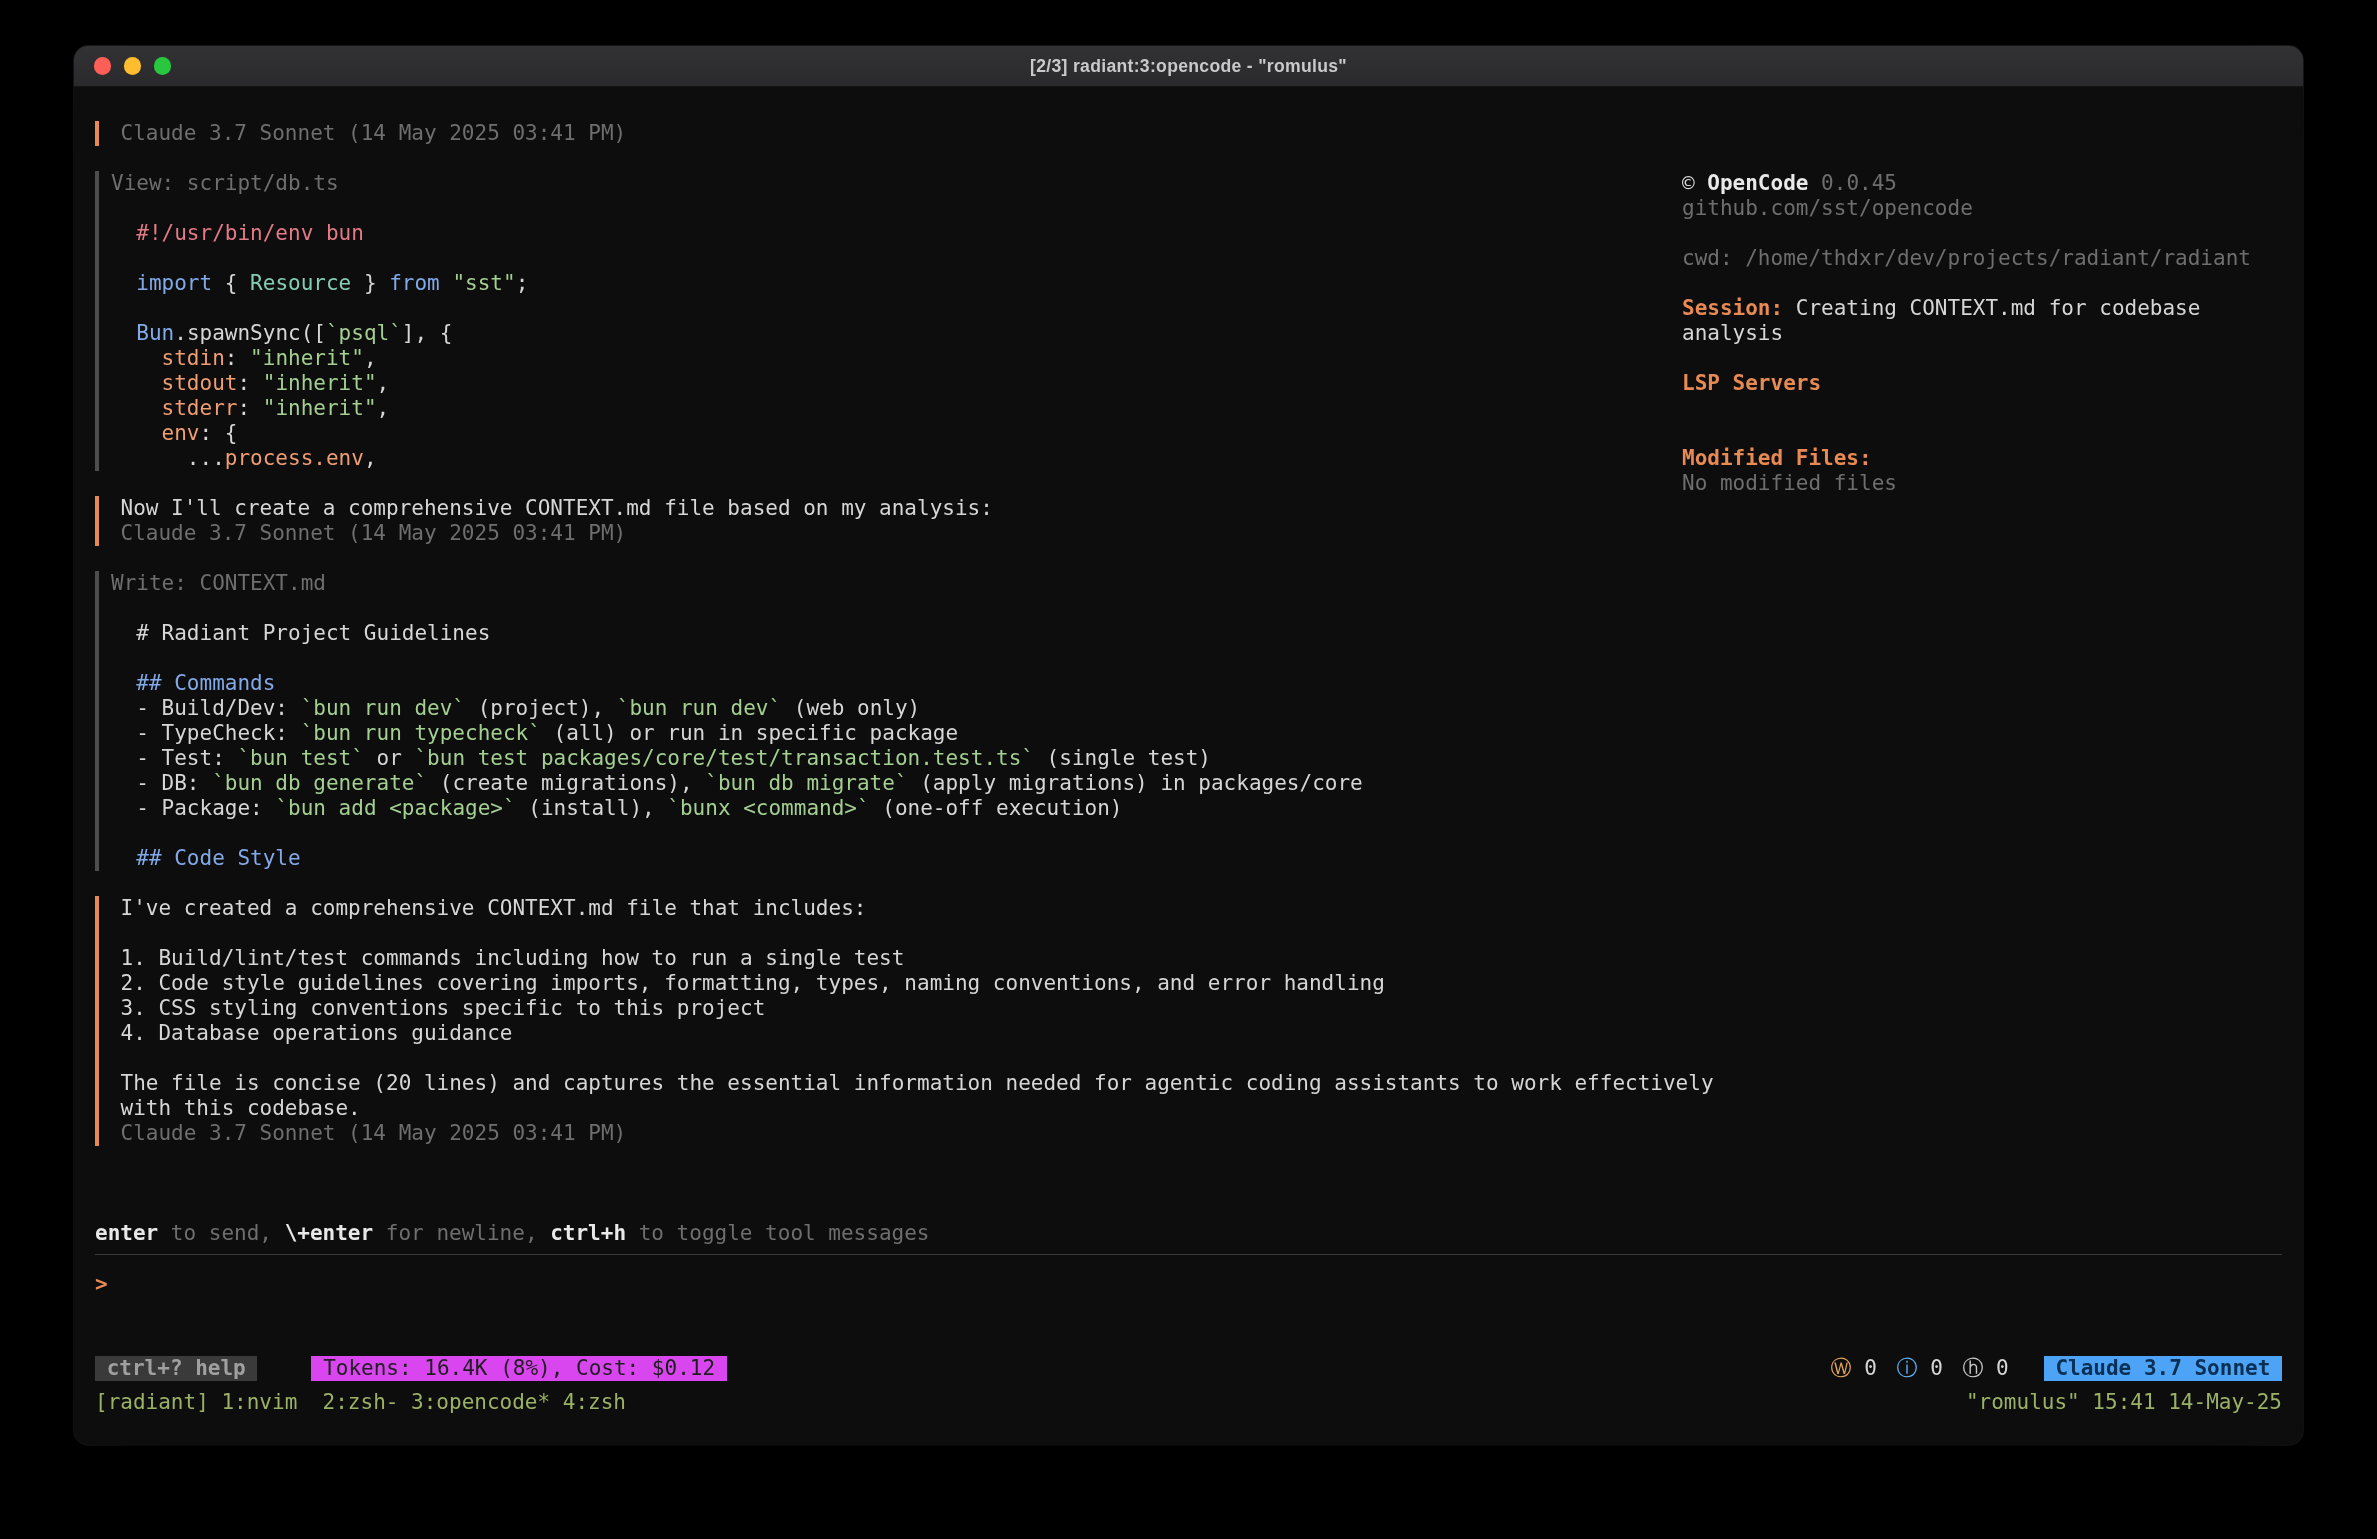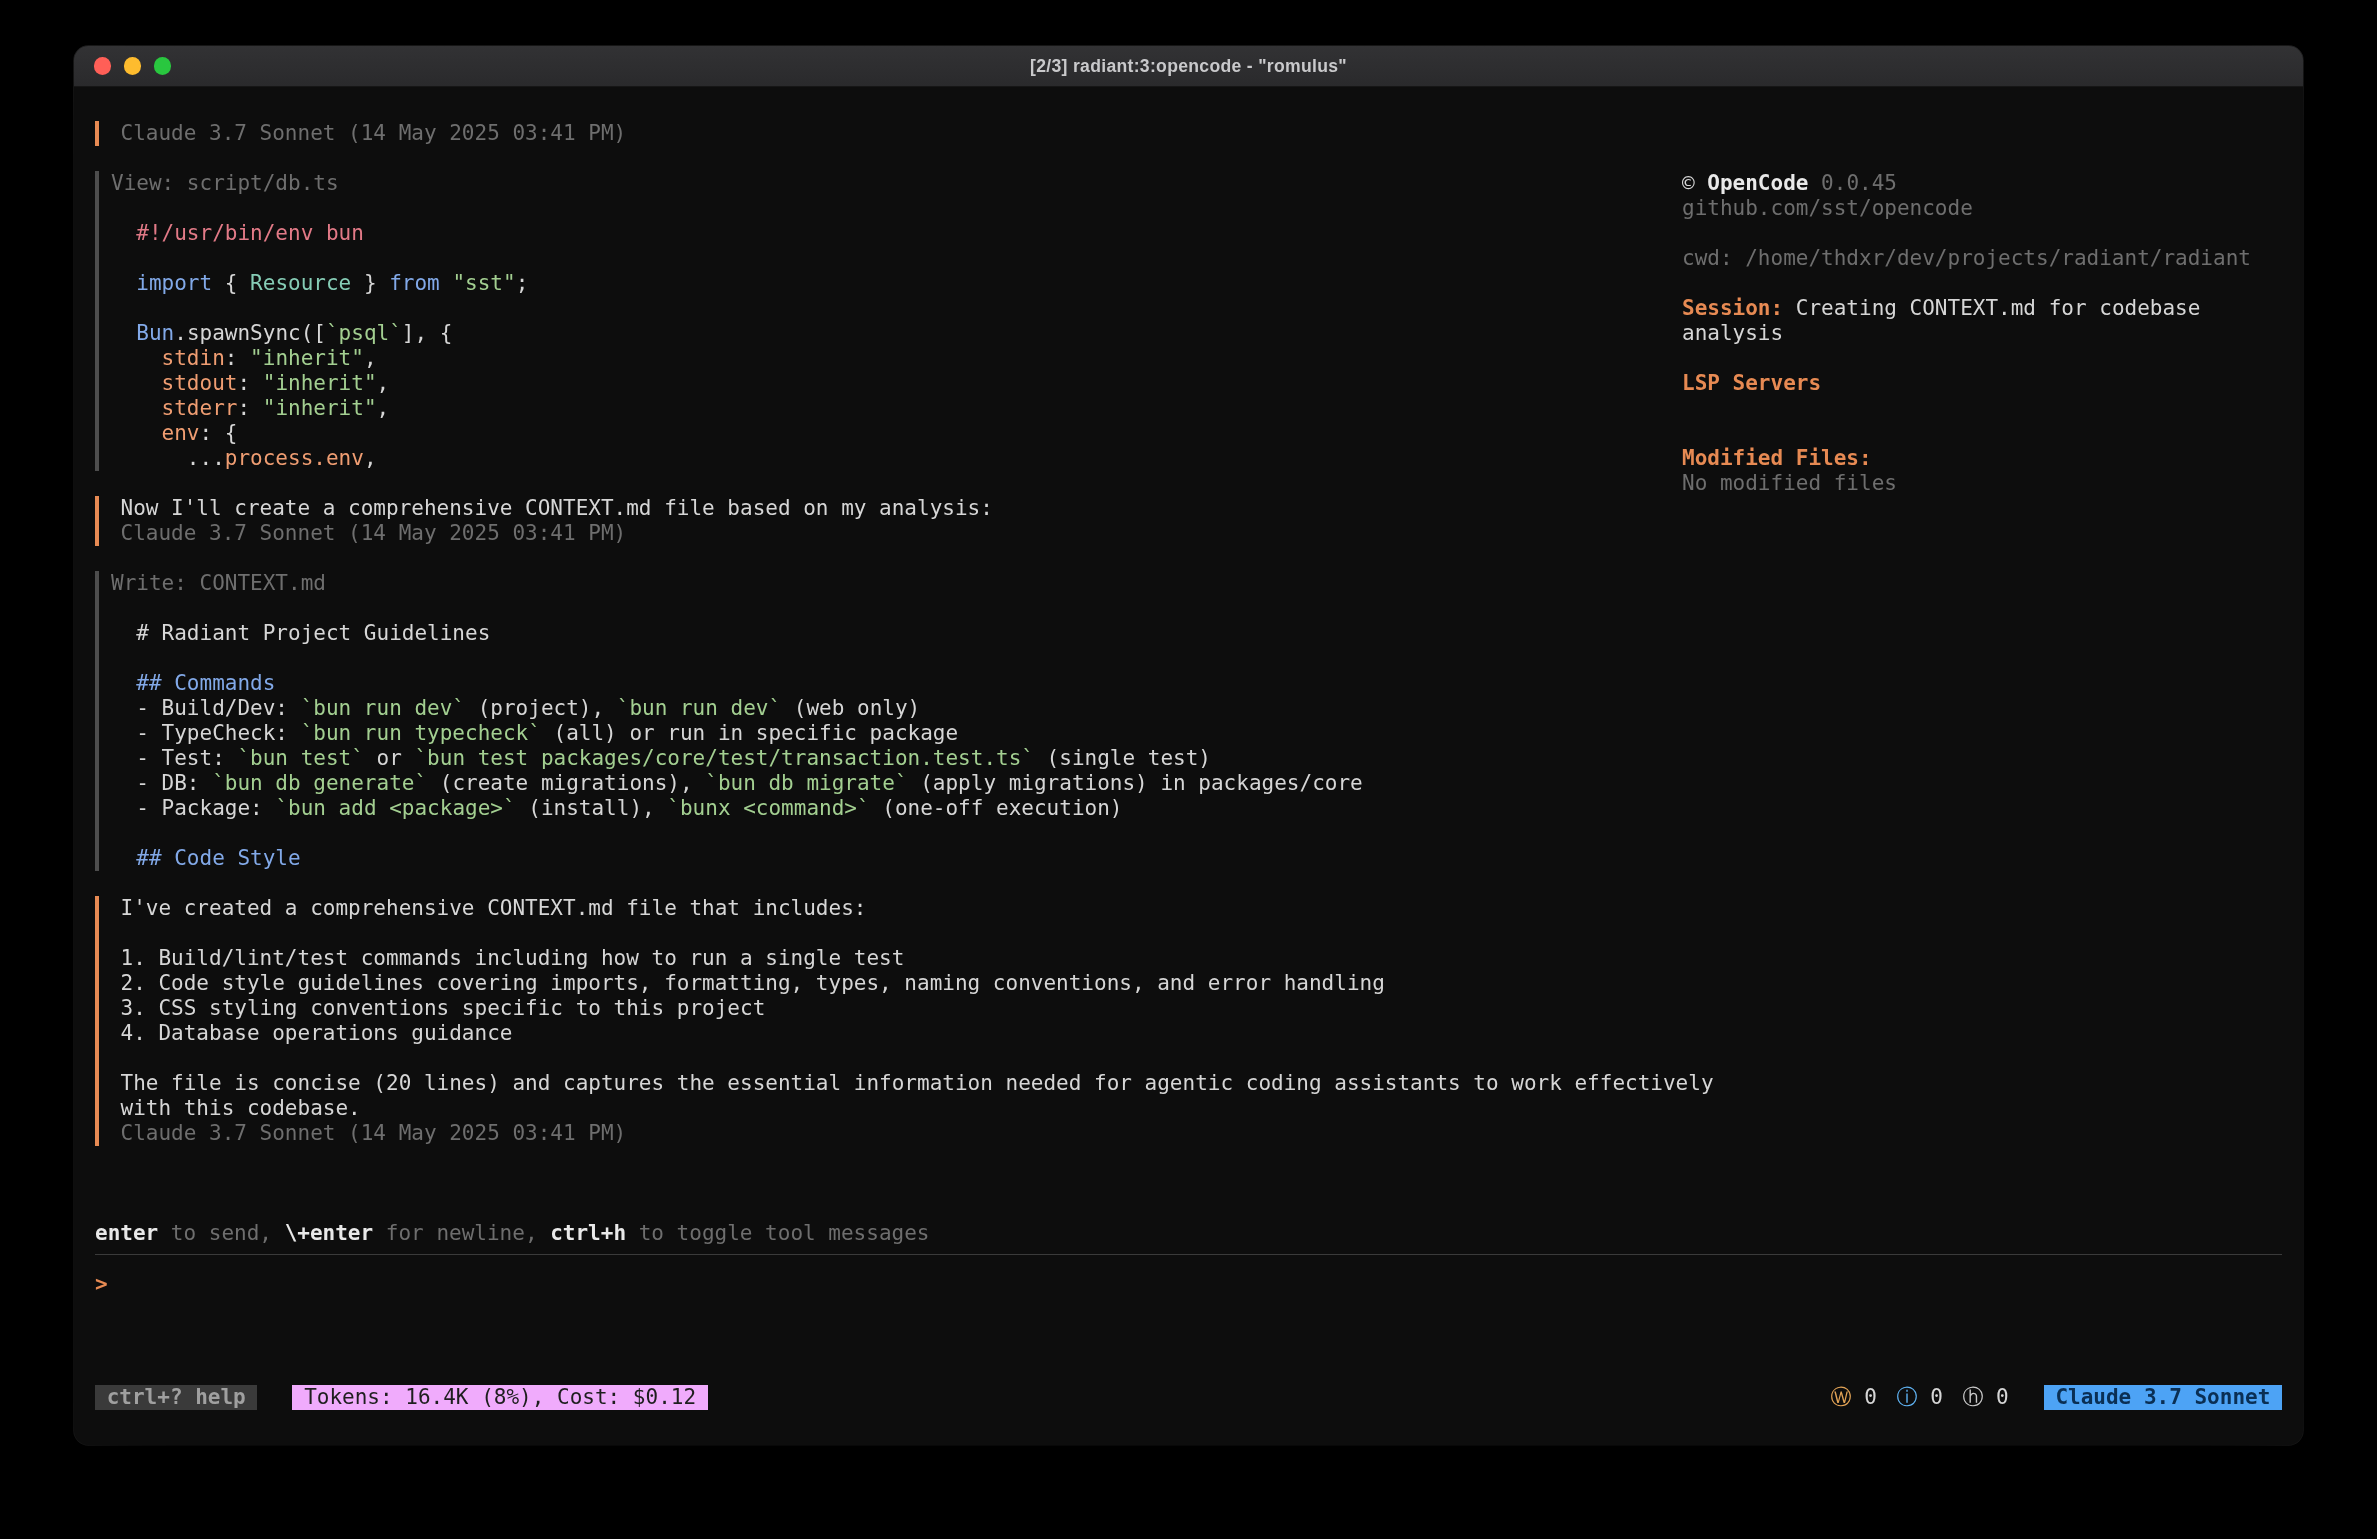--- a/index.html
+++ b/index.html
@@ -85,21 +85,21 @@
   .status-bar {
     display: flex;
     align-items: center;
     height: 25px;
     flex: none;
     margin-bottom: 5.2px;
     gap: 32px;
   }
   .chip { display: inline-block; height: 25px; line-height: 25px; padding: 0 11.7px; }
   .help-chip   { background: #3a3a3a; color: #a0a0a0; font-weight: 700; }
-  .tokens-chip { background: #f0abfc; color: #1e1e1e; margin-left: 3px; }
+  .tokens-chip { background: #d946ef; color: #1e1e1e; margin-left: 22px; }
   .sb-spacer { flex: 1; }
   .diagnostics { display: inline-flex; align-items: center; }
   .diag { margin-left: 19.6px; }
   .diag-count { color: #d6d6d6; }
   .model-chip { background: #4da3f5; color: #0a2f54; font-weight: 700; margin-left: 3px; }
   .tmux-bar {
     flex: none;
     display: flex;
     justify-content: space-between;
     color: #9bb266;
@@ -138,15 +138,19 @@
     <div class="spacer"></div>
 
     <div class="status-bar">
       <span class="chip help-chip">ctrl+? help</span>
       <span class="chip tokens-chip">Tokens: 16.4K (8%), Cost: $0.12</span>
       <span class="sb-spacer"></span>
       <span class="diagnostics" id="diagnostics"><span class="diag"><span style="color: rgb(226, 163, 86);">Ⓦ</span><span class="diag-count"> 0</span></span><span class="diag"><span style="color: rgb(95, 178, 242);">ⓘ</span><span class="diag-count"> 0</span></span><span class="diag"><span style="color: rgb(201, 201, 201);">ⓗ</span><span class="diag-count"> 0</span></span></span>
       <span class="chip model-chip">Claude 3.7 Sonnet</span>
     </div>
 
+    <div class="tmux-bar">
+      <span class="tmux-left">[radiant] 1:nvim  2:zsh- 3:opencode* 4:zsh</span>
+      <span class="tmux-right">"romulus" 15:41 14-May-25</span>
+    </div>
   </div>
 </div>
 
 
 </body></html>

